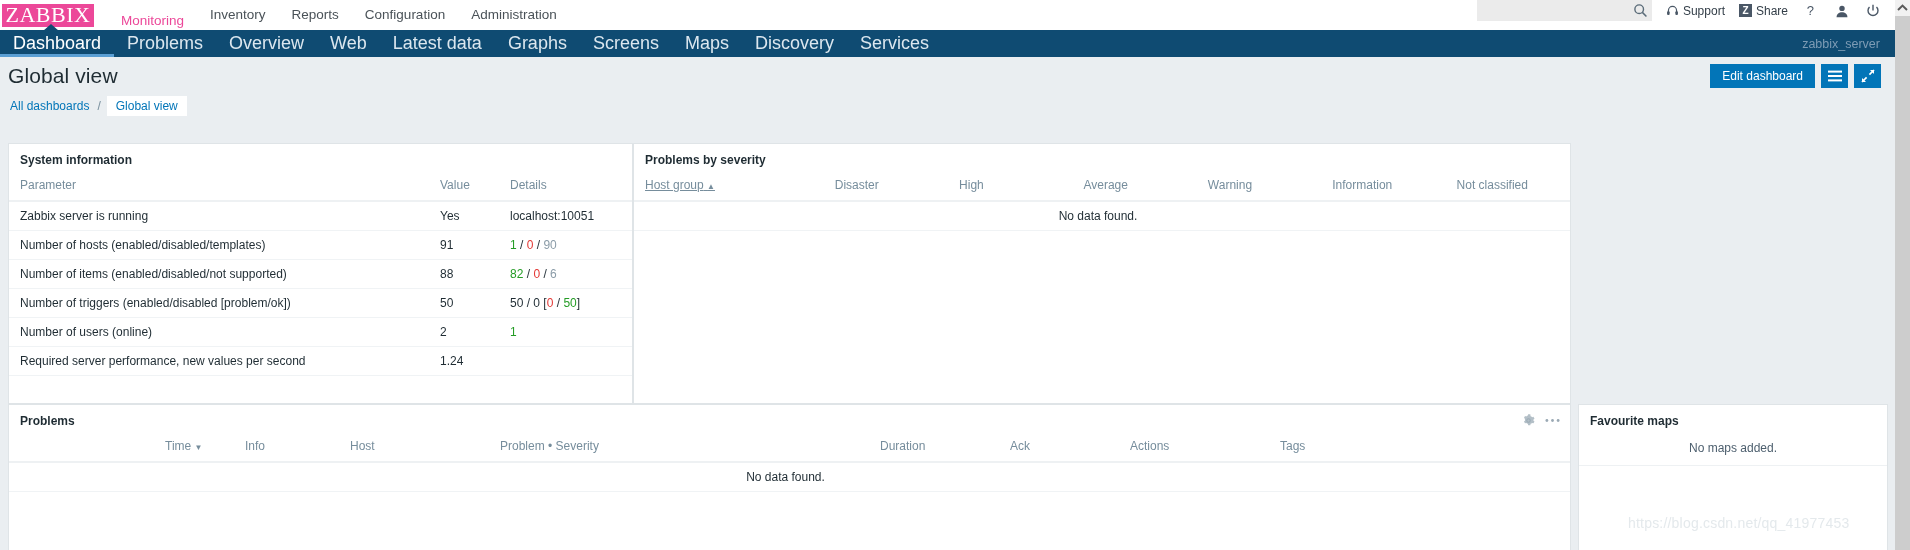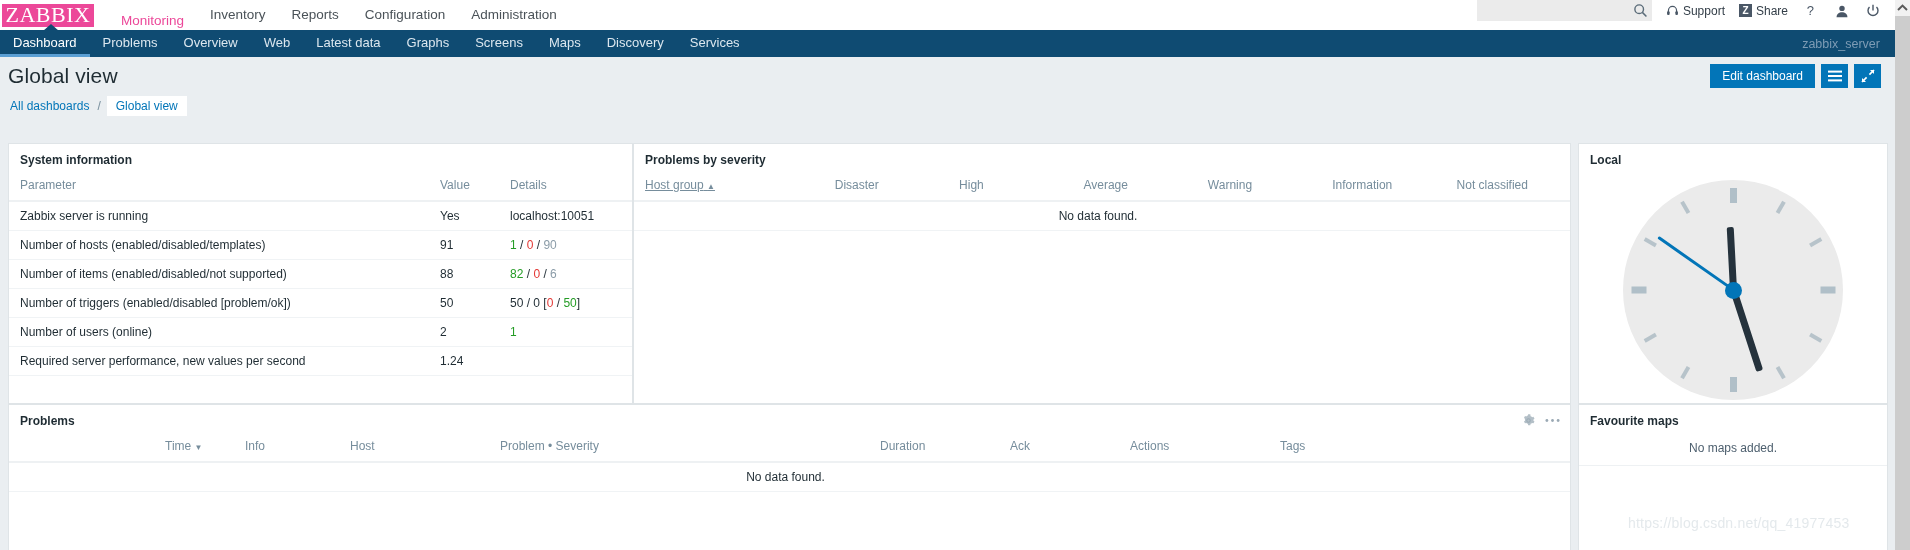--- a/index.html
+++ b/index.html
@@ -133,21 +133,21 @@
     height: 27px;
     background: #0f4b72;
     display: flex;
     align-items: center;
   }
   .subnav-item {
     position: relative;
     height: 27px;
     line-height: 26px;
     padding: 0 13px;
-    font-size: 13px;
+    font-size: 18px;
     color: #dce7ef;
     white-space: nowrap;
     cursor: pointer;
   }
   .subnav-item:first-child { padding-left: 0; margin-left: -2px; }
   .subnav-item.active { color: #ffffff; }
   .subnav-item.active::after {
     content: "";
     position: absolute;
     left: 0; right: 0; bottom: 0;
@@ -587,43 +587,20 @@
         </tr>
       </thead>
       <tbody>
         <tr>
           <td colspan="7" class="nodata" style="padding-left:0">No data found.</td>
         </tr>
       </tbody>
     </table>
   </div>
 
-  <div class="widget" id="w-clock">
-    <div class="widget-head">Local</div>
-    <div class="clock-face">
-      <div id="clock-ticks">
-          <div class="tick major" style="transform: rotate(0deg);"></div>
-          <div class="tick" style="transform: rotate(30deg);"></div>
-          <div class="tick" style="transform: rotate(60deg);"></div>
-          <div class="tick major" style="transform: rotate(90deg);"></div>
-          <div class="tick" style="transform: rotate(120deg);"></div>
-          <div class="tick" style="transform: rotate(150deg);"></div>
-          <div class="tick major" style="transform: rotate(180deg);"></div>
-          <div class="tick" style="transform: rotate(210deg);"></div>
-          <div class="tick" style="transform: rotate(240deg);"></div>
-          <div class="tick major" style="transform: rotate(270deg);"></div>
-          <div class="tick" style="transform: rotate(300deg);"></div>
-          <div class="tick" style="transform: rotate(330deg);"></div>
-        </div>
-      <div class="hand hand-hour" id="hand-hour" style="transform: rotate(357deg);"></div>
-      <div class="hand hand-min" id="hand-min" style="transform: rotate(162deg);"></div>
-      <div class="hand hand-sec" id="hand-sec" style="transform: rotate(305deg);"></div>
-      <div class="clock-pin"></div>
-    </div>
-  </div>
 
   <div class="widget" id="w-problems">
     <div class="widget-head">
       <span>Problems</span>
       <span class="widget-tools">
         <span>
           <svg width="13" height="13" viewBox="0 0 16 16">
             <path fill="#9aa9b4" d="M8 5.2A2.8 2.8 0 108 10.8 2.8 2.8 0 008 5.2zm0 4.3A1.5 1.5 0 118 6.5a1.5 1.5 0 010 3z"></path>
             <path fill="#9aa9b4" d="M14.2 8c0-.4 0-.8-.1-1.2l1.3-1-1.3-2.3-1.6.5c-.6-.5-1.2-.9-1.9-1.1L10.2.3H7.6l-.4 1.6c-.7.2-1.3.6-1.9 1.1l-1.6-.5L2.4 4.8l1.3 1c-.1.4-.1.8-.1 1.2s0 .8.1 1.2l-1.3 1 1.3 2.3 1.6-.5c.6.5 1.2.9 1.9 1.1l.4 1.6h2.6l.4-1.6c.7-.2 1.3-.6 1.9-1.1l1.6.5 1.3-2.3-1.3-1c.1-.4.1-.8.1-1.2z" opacity="0.75"></path>
           </svg>

